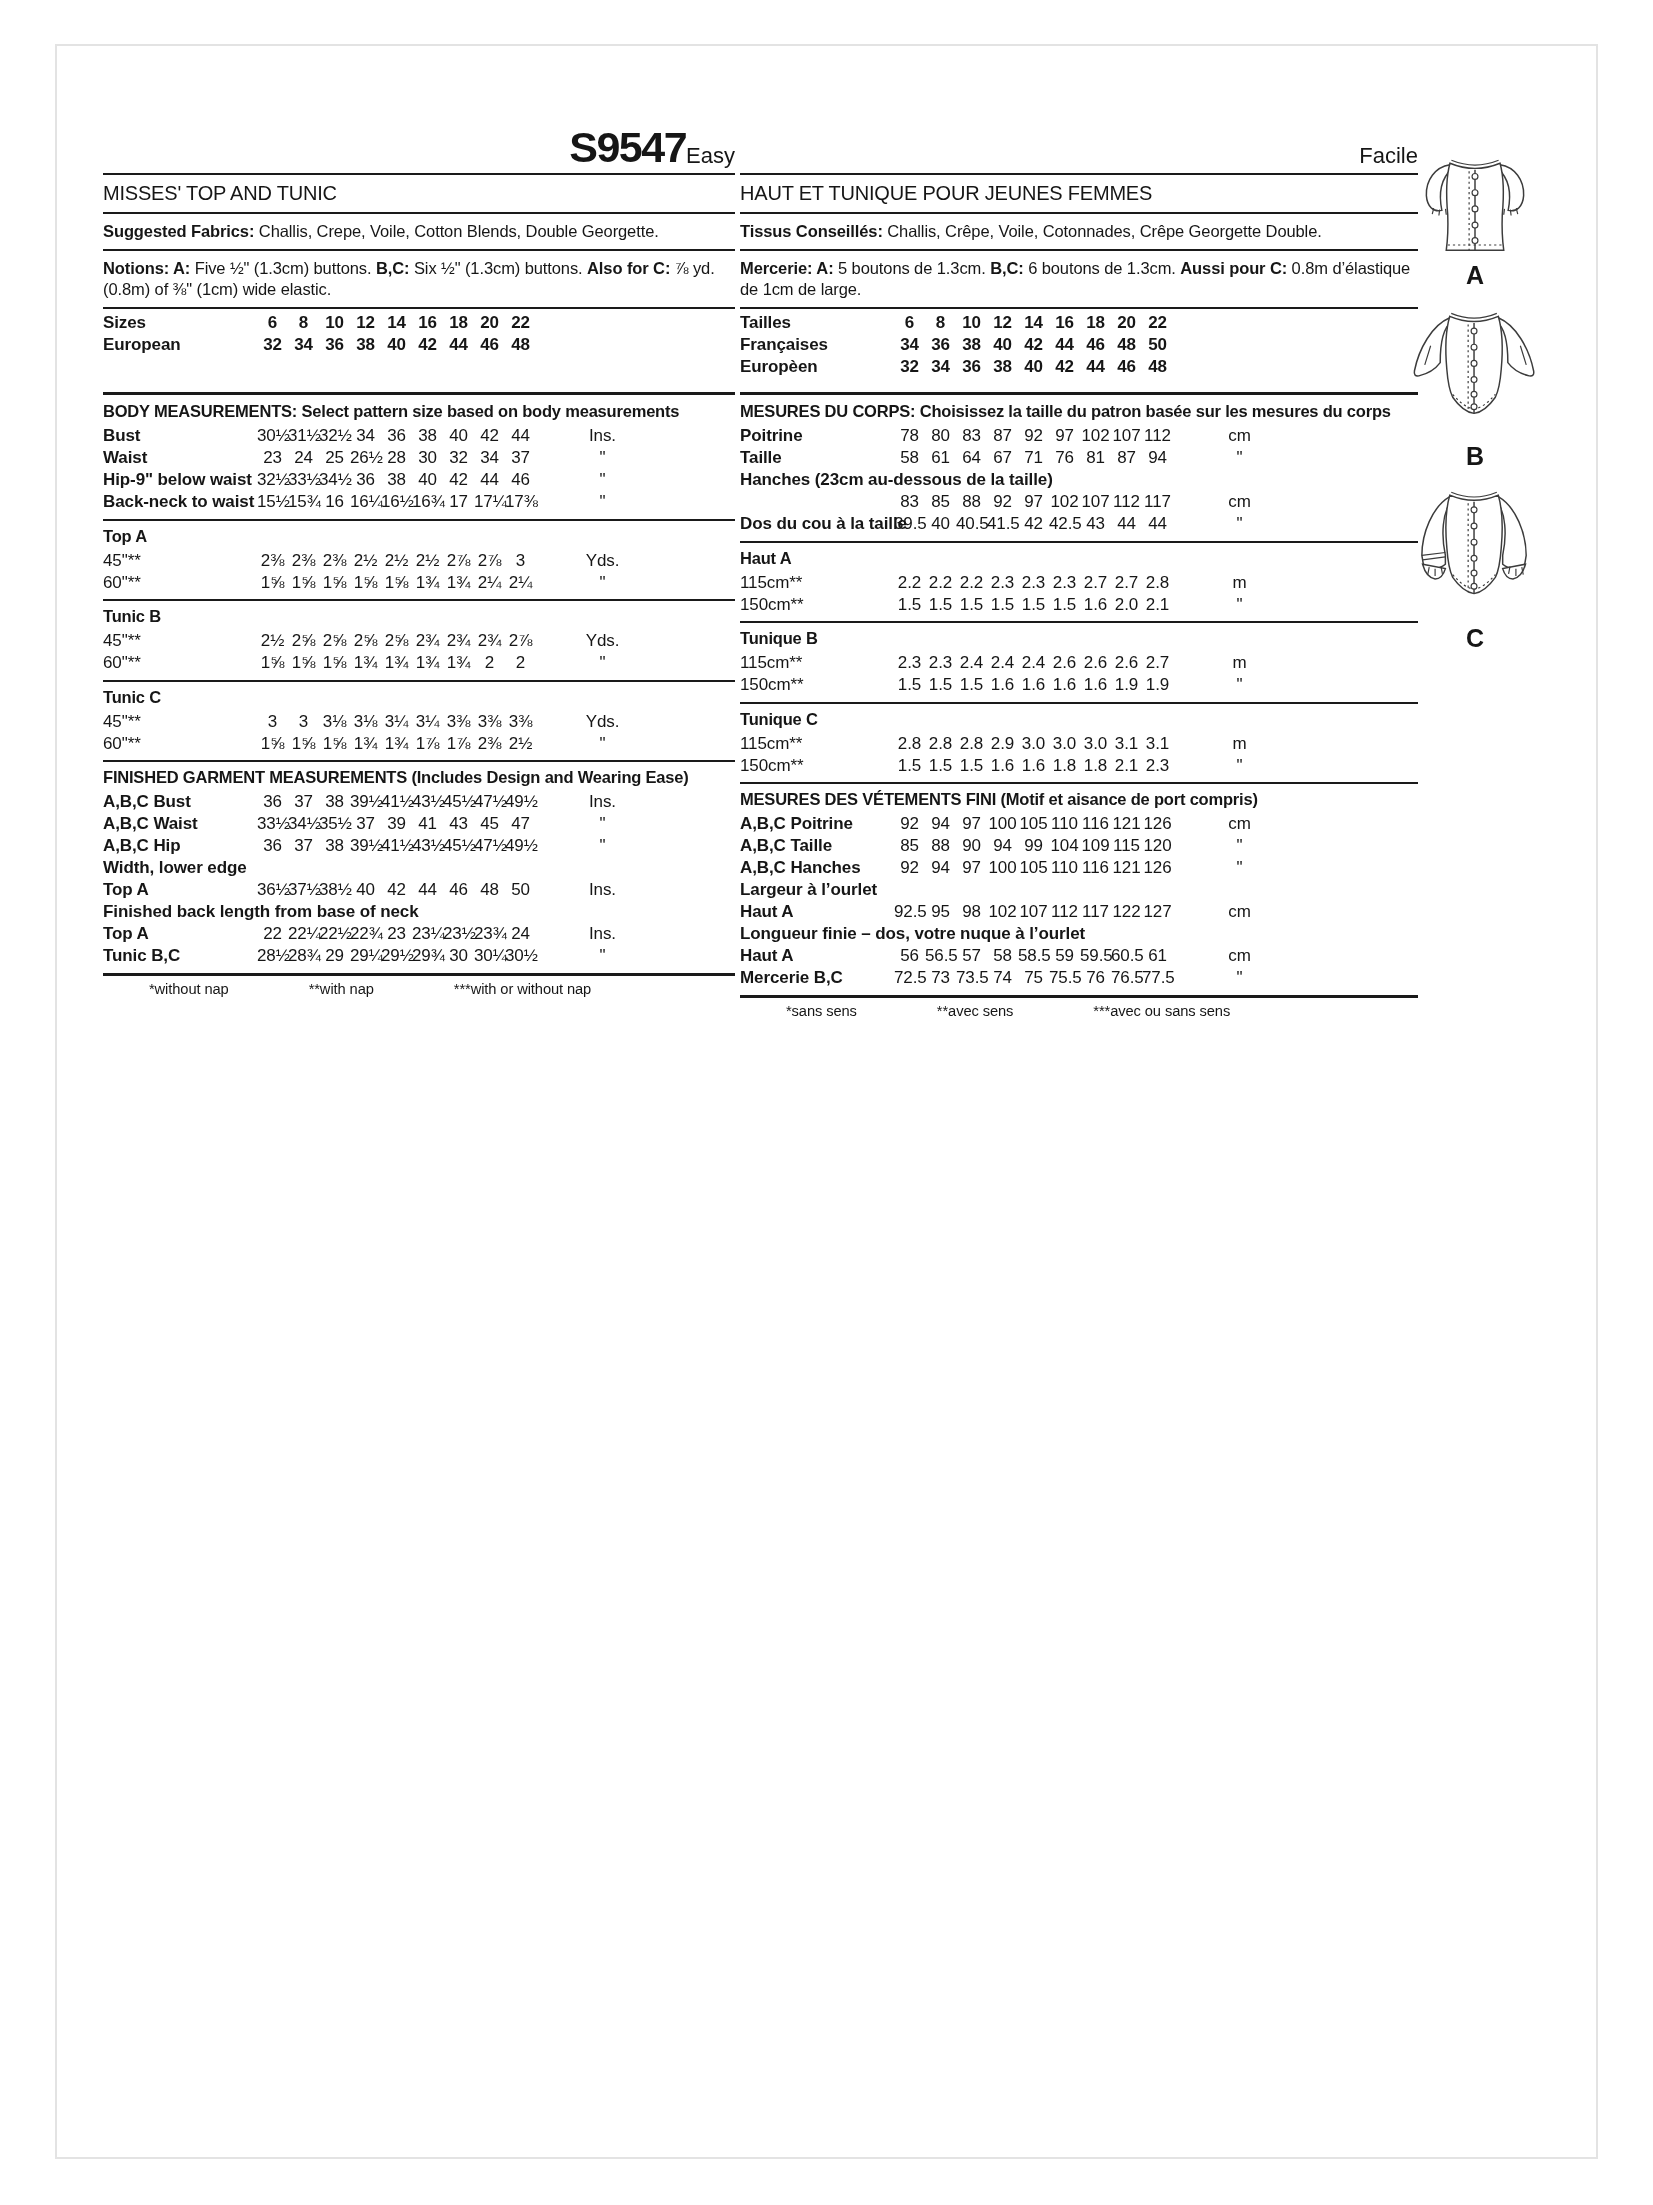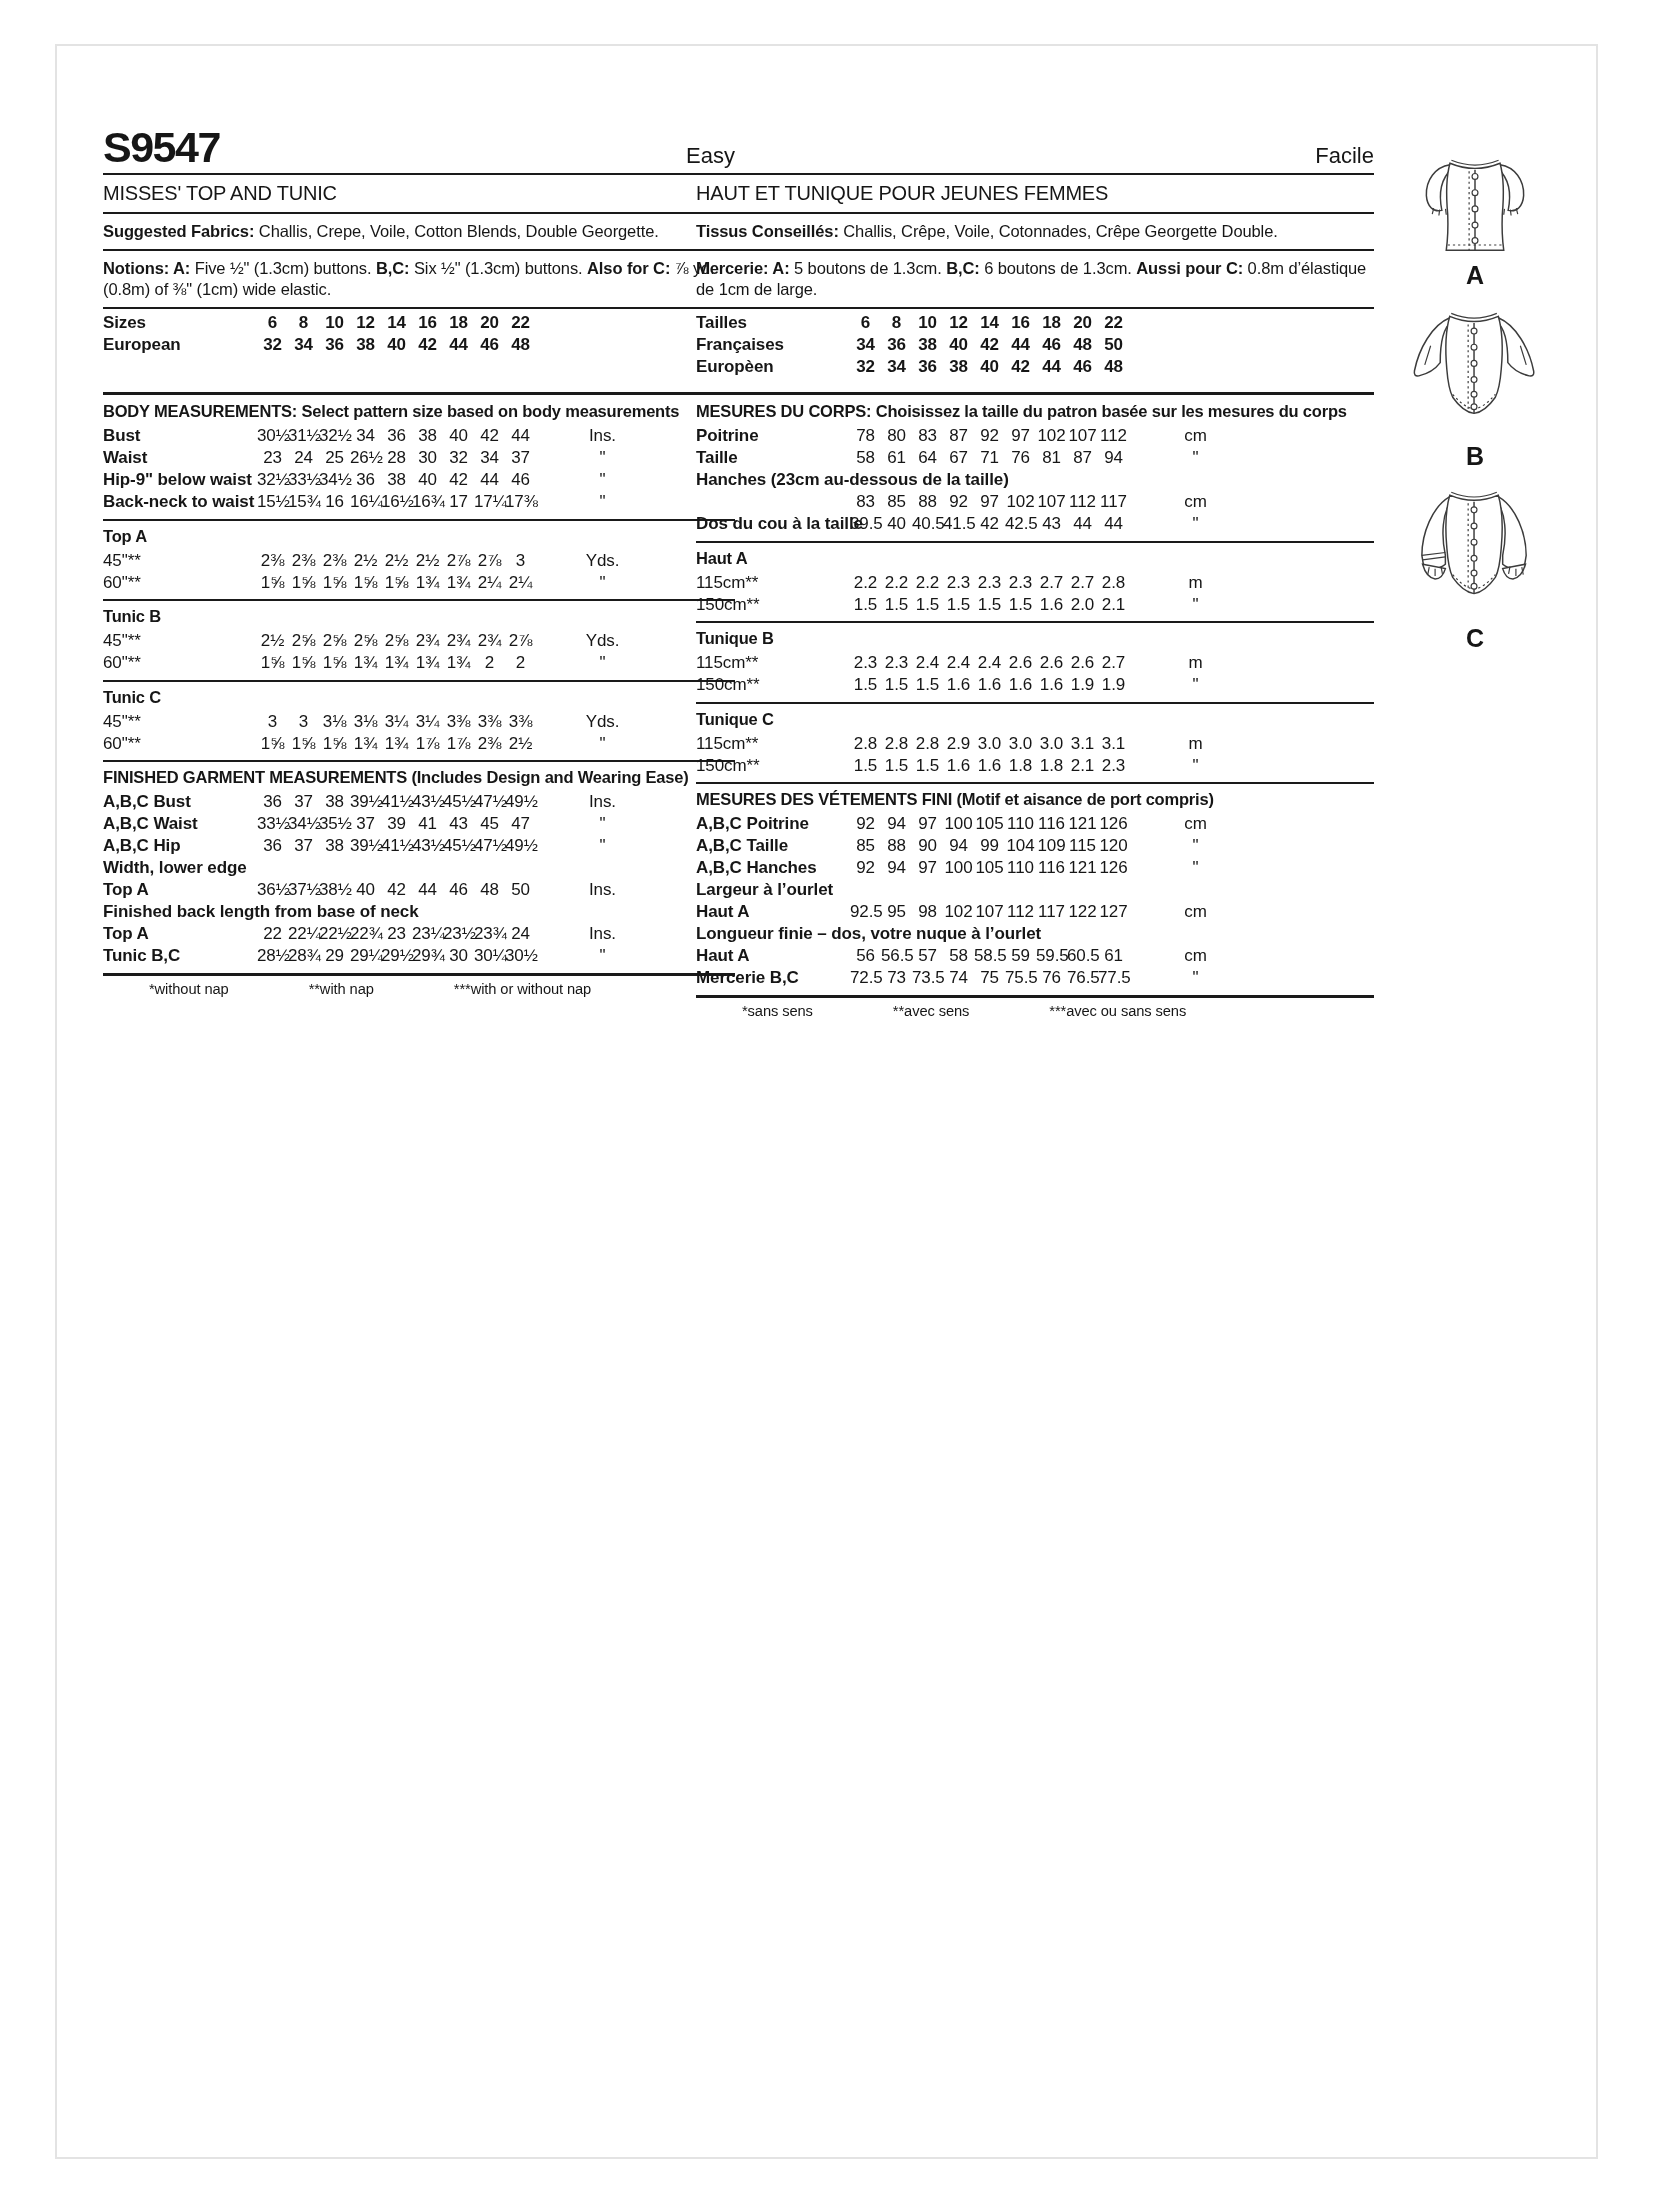--- a/index.html
+++ b/index.html
@@ -3,23 +3,23 @@
 <meta charset="utf-8">
 <style>
   html,body{margin:0;padding:0;background:#ffffff;}
   body{width:1654px;height:2205px;position:relative;overflow:hidden;
        font-family:"Liberation Sans",sans-serif;color:#161616;
        -webkit-font-smoothing:antialiased;}
   .frame{position:absolute;left:55px;top:44px;width:1539px;height:2111px;
          border:2.2px solid #e3e3e3;}
   .col{position:absolute;top:123px;}
   .col-left{left:103px;width:632px;}
-  .col-right{left:696px;width:678px;}
-
-  .code-row{display:flex;justify-content:space-between;align-items:flex-end;height:46px;}
+  .col-right{left:740px;width:678px;}
+
+  .code-row{display:flex;justify-content:flex-end;align-items:flex-end;height:46px;}
   .code{font-size:43px;font-weight:bold;letter-spacing:-1.5px;line-height:43px;}
   .difficulty{font-size:22px;line-height:26.5px;}
   .right-head{display:flex;justify-content:flex-end;align-items:flex-end;height:46px;}
 
   .rule{border-bottom:2.2px solid #1a1a1a;margin:3.7px 0;}
   .rule.thick{border-bottom-width:3.7px;margin:5.1px 0;}
 
   .col-title{font-size:20px;font-weight:normal;padding:3.7px 0 2.9px;letter-spacing:-0.2px;}
   .line{font-size:16.5px;line-height:21px;padding:3.7px 0 2.9px;letter-spacing:-0.1px;}
   .b{font-weight:bold;}

